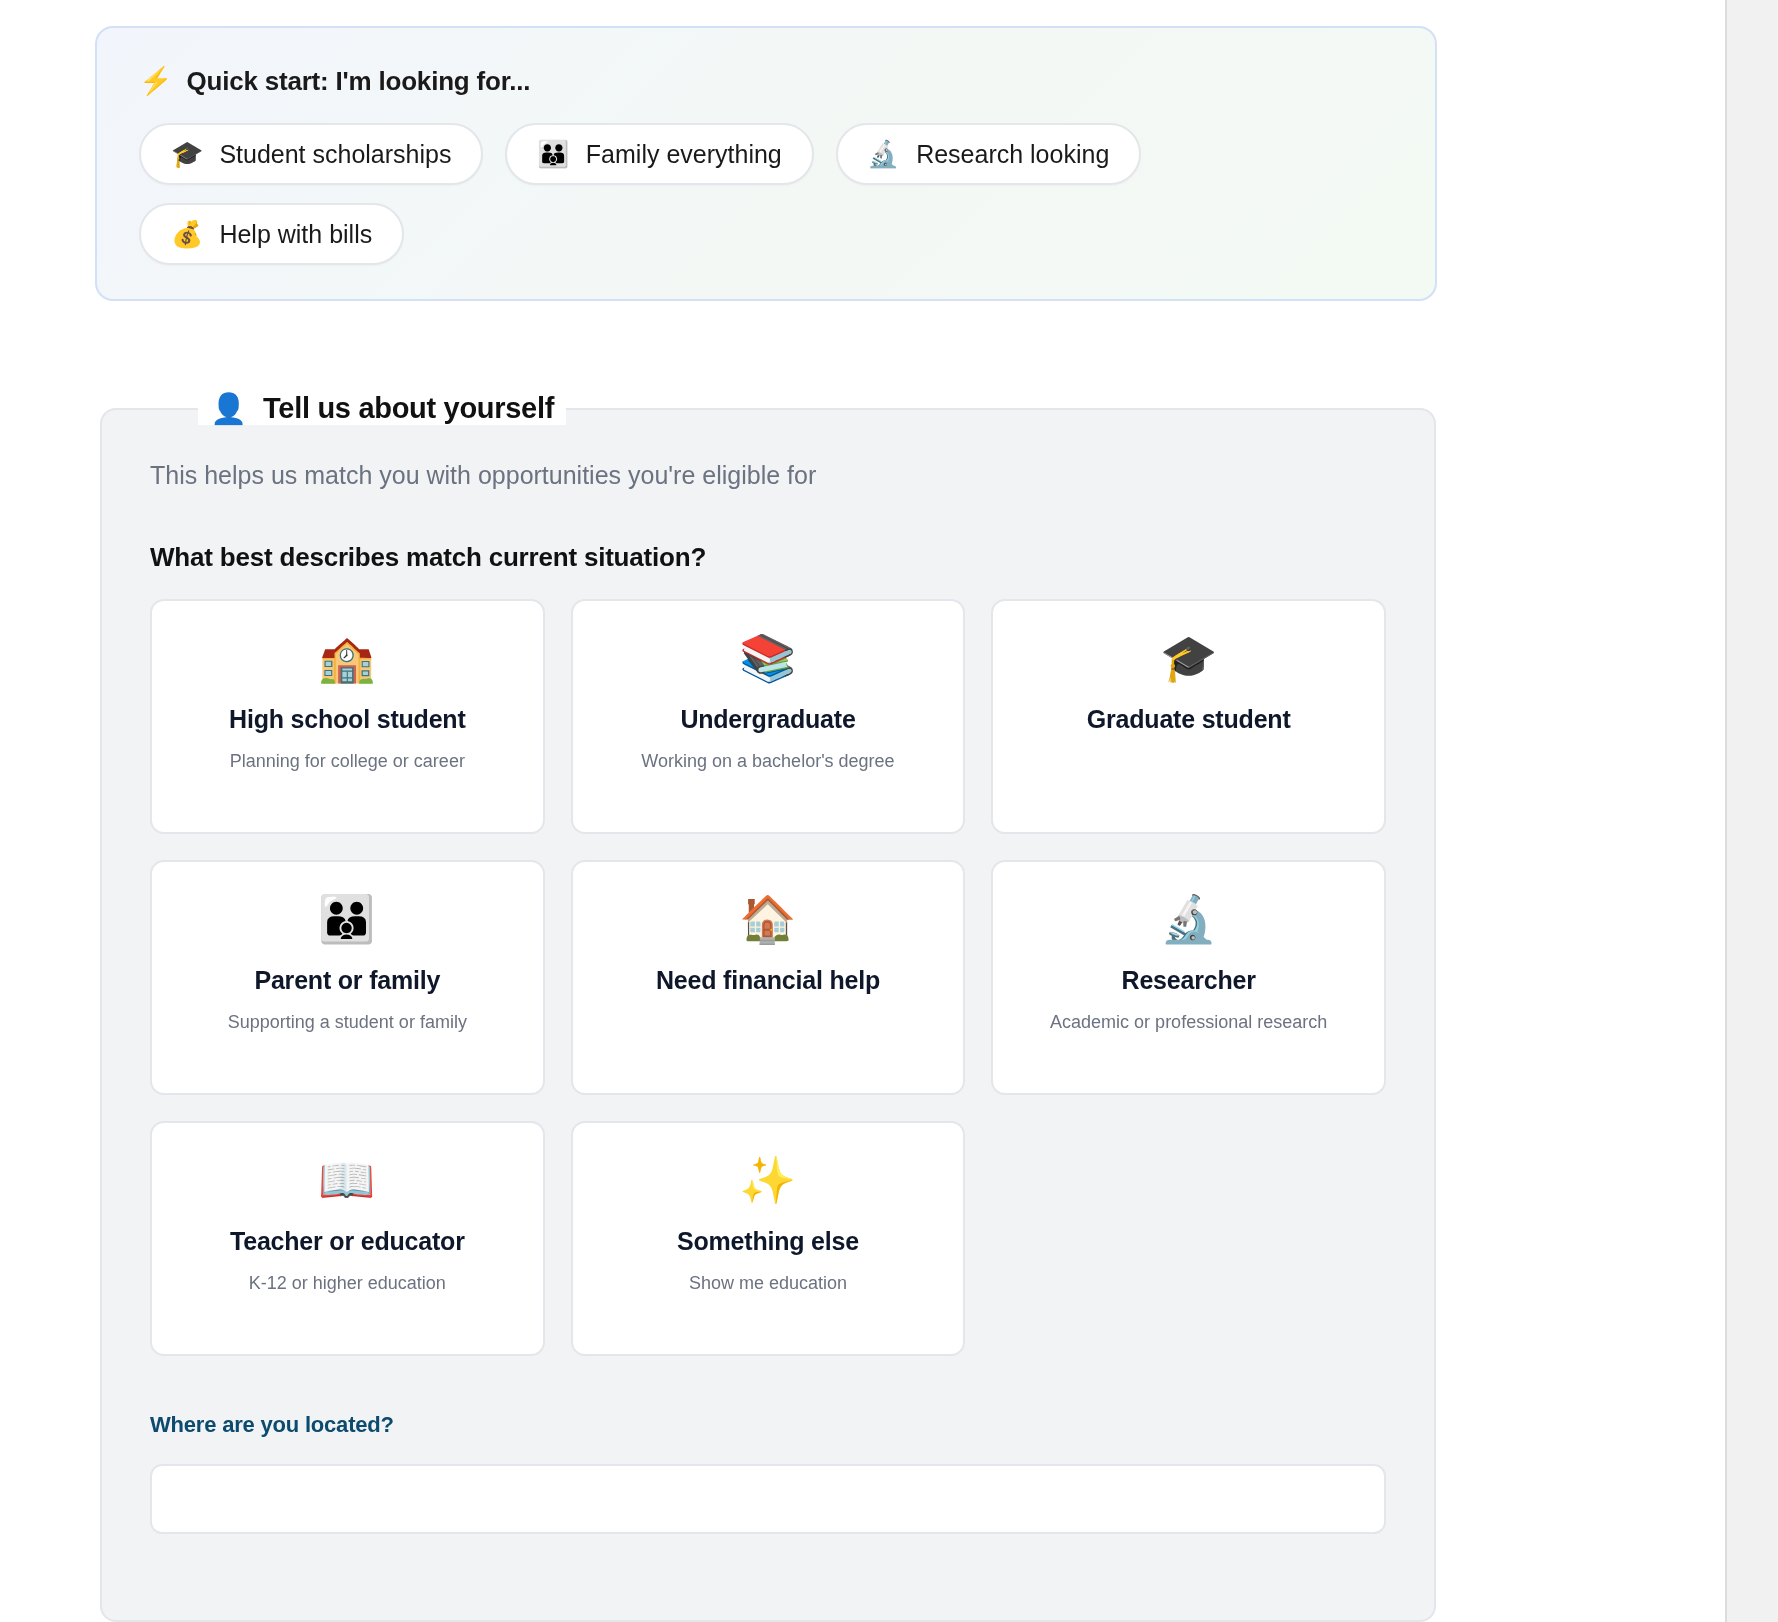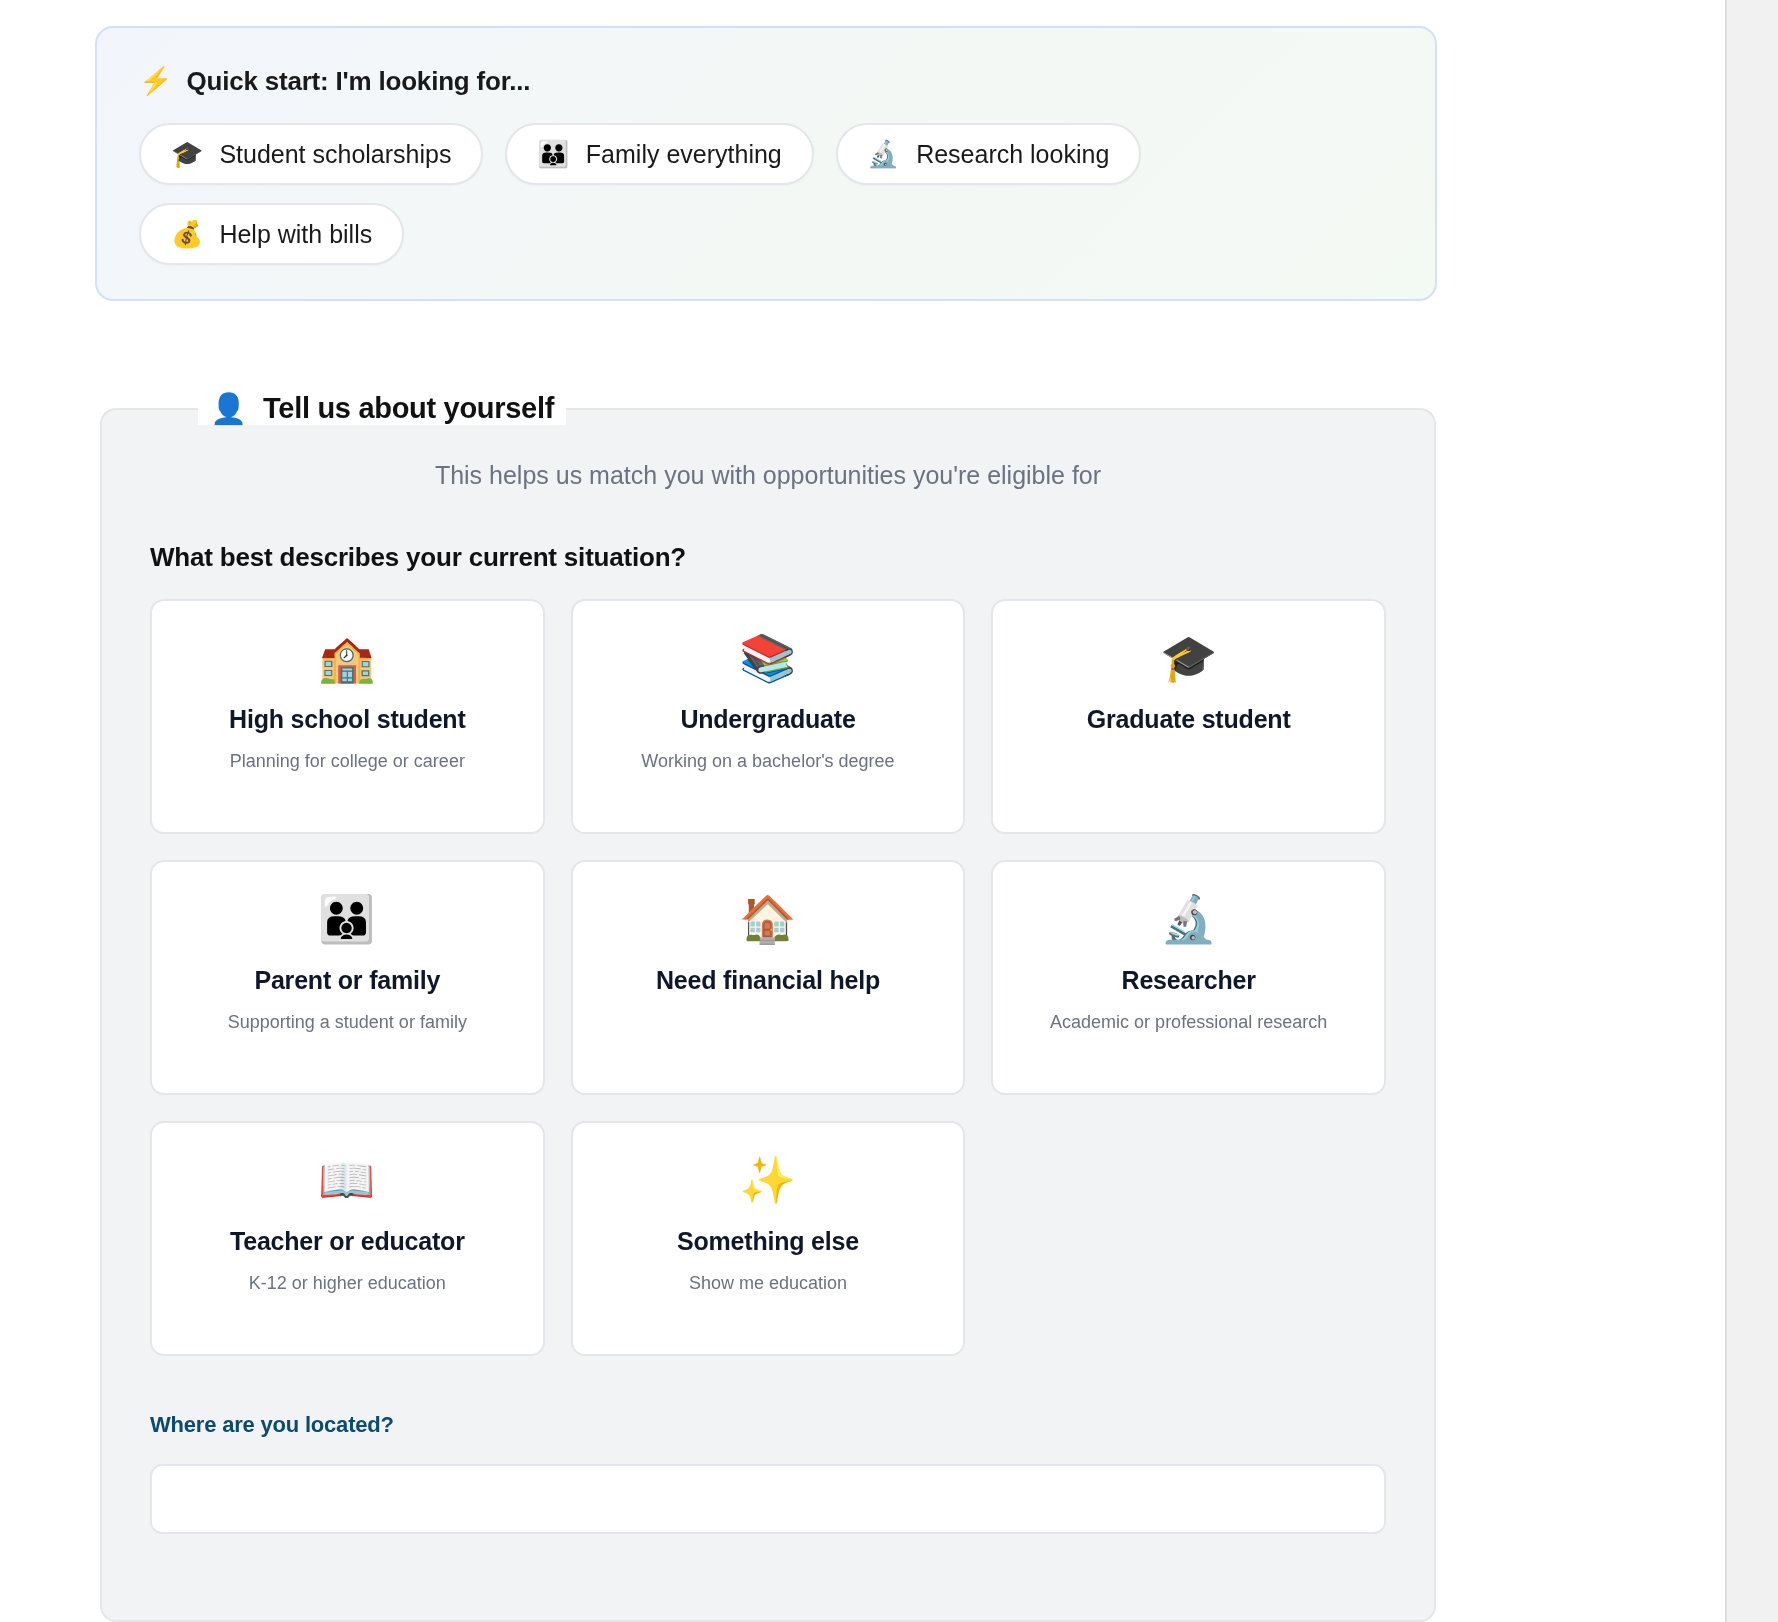--- a/index.html
+++ b/index.html
@@ -115,21 +115,20 @@
     color: #111111;
     letter-spacing: -0.3px;
     background: #ffffff;
   }
   .legend-emoji { font-size: 30px; line-height: 1; }
 
   .helper-text {
     margin: 36px 0 0 0;
     font-size: 25px;
     color: #6b7280;
-    text-align: center;
   }
   .question-label {
     margin: 52px 0 0 0;
     font-size: 26px;
     font-weight: bold;
     color: #111111;
     letter-spacing: -0.2px;
   }
 
   
@@ -224,21 +223,21 @@
   </section>
 
   <fieldset class="about-fieldset">
     <legend class="about-legend">
       <span class="legend-emoji">👤</span>
       <span>Tell us about yourself</span>
     </legend>
 
     <p class="helper-text">This helps us match you with opportunities you're eligible for</p>
 
-    <h3 class="question-label">What best describes your current situation?</h3>
+    <h3 class="question-label">What best describes match current situation?</h3>
 
     <div class="options-grid">
 
       <div class="option-card">
         <span class="option-emoji">🏫</span>
         <span class="option-title">High school student</span>
         <span class="option-desc">Planning for college or career</span>
       </div>
 
       <div class="option-card">

